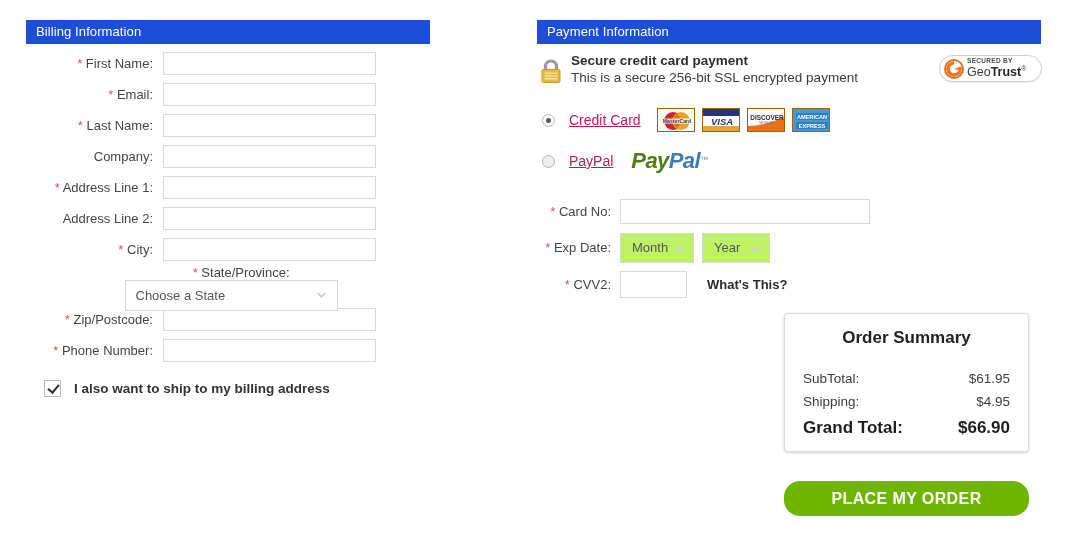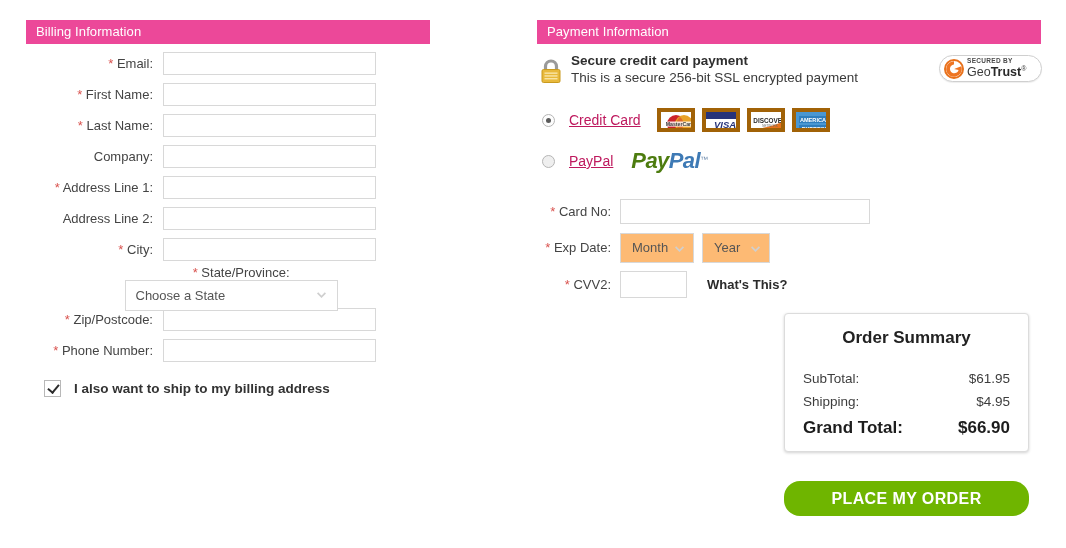--- a/index.html
+++ b/index.html
@@ -8,21 +8,21 @@
     width: 1066px; height: 548px;
     background: #ffffff;
     font-family: "Liberation Sans", sans-serif;
     overflow: hidden;
   }
   .page { position: relative; width: 1066px; height: 548px; }
 
   
   .sec-header {
     position: absolute;
-    background: #ec4899;
+    background: #1d4ed8;
     color: #ffffff;
     font-size: 13px;
     height: 24px;
     line-height: 24px;
     padding-left: 10px;
     letter-spacing: .1px;
   }
   #billing-header { left: 26px; top: 20px; width: 404px; }
   #payment-header { left: 537px; top: 20px; width: 504px; }
 
@@ -138,40 +138,40 @@
   .radio.on::after {
     content: ""; position: absolute;
     left: 3px; top: 3px; width: 5px; height: 5px;
     border-radius: 50%; background: #5a5a5a;
   }
   .opt-label { margin-left: 14px; font-size: 14px; color: #be185d; text-decoration: underline; }
 
   .cards { display: flex; margin-left: 16px; }
   .card-logo {
     width: 38px; height: 24px;
-    border: 4px solid #a16207;
+    border: 1px solid #a16207;
     margin-right: 7px;
     background: #0369a1;
     overflow: hidden;
     position: relative;
   }
   .card-logo svg { display: block; }
 
   #paypal-logo { margin-left: 18px; }
 
   
   #card-fields { margin-top: 22px; }
   .prow { display: flex; align-items: center; height: 31px; }
   .plbl {
     width: 83px; text-align: right; padding-right: 9px;
     font-size: 13px; color: #444; white-space: nowrap;
   }
   #cardno-input { width: 250px; height: 25px; border: 1px solid #d8d8d8; font-size: 13px; padding: 0 5px; font-family: "Liberation Sans", sans-serif; }
   #cvv2-input { width: 67px; height: 27px; border: 1px solid #d8d8d8; font-size: 13px; padding: 0 5px; font-family: "Liberation Sans", sans-serif; }
-  .msel { position: relative; height: 30px; border: 1px solid #d8d8d8; background: #fdba74; font-size: 13px; color: #555; line-height: 28px; padding-left: 11px; padding-right: 26px; }
+  .msel { position: relative; height: 30px; border: 1px solid #d8d8d8; background: #bef264; font-size: 13px; color: #555; line-height: 28px; padding-left: 11px; padding-right: 26px; }
   #month-select { width: 74px; }
   #year-select { width: 68px; margin-left: 8px; }
   .msel .chev { right: 9px; top: 12px; }
   #whats-this {
     margin-left: 20px; font-size: 13px; font-weight: bold;
     color: #2b2b2b; text-decoration: none; cursor: pointer;
   }
 
   
   #order-summary {
@@ -201,25 +201,25 @@
 </style>
 </head>
 <body>
 
 <div class="page">
 
   <div class="sec-header" id="billing-header">Billing Information</div>
 
   <div id="billing-form">
       <div class="row">
+        <div class="lbl"><span class="req">*</span> <span>First Name:</span></div>
+        <input type="text" class="fld" value="" style="">
+      </div>
+      <div class="row">
         <div class="lbl"><span class="req">*</span> <span>Email:</span></div>
-        <input type="text" class="fld" value="" style="">
-      </div>
-      <div class="row">
-        <div class="lbl"><span class="req">*</span> <span>First Name:</span></div>
         <input type="text" class="fld" value="" style="">
       </div>
       <div class="row">
         <div class="lbl"><span class="req">*</span> <span>Last Name:</span></div>
         <input type="text" class="fld" value="" style="">
       </div>
       <div class="row">
         <div class="lbl"><span>Company:</span></div>
         <input type="text" class="fld" value="" style="">
       </div>

